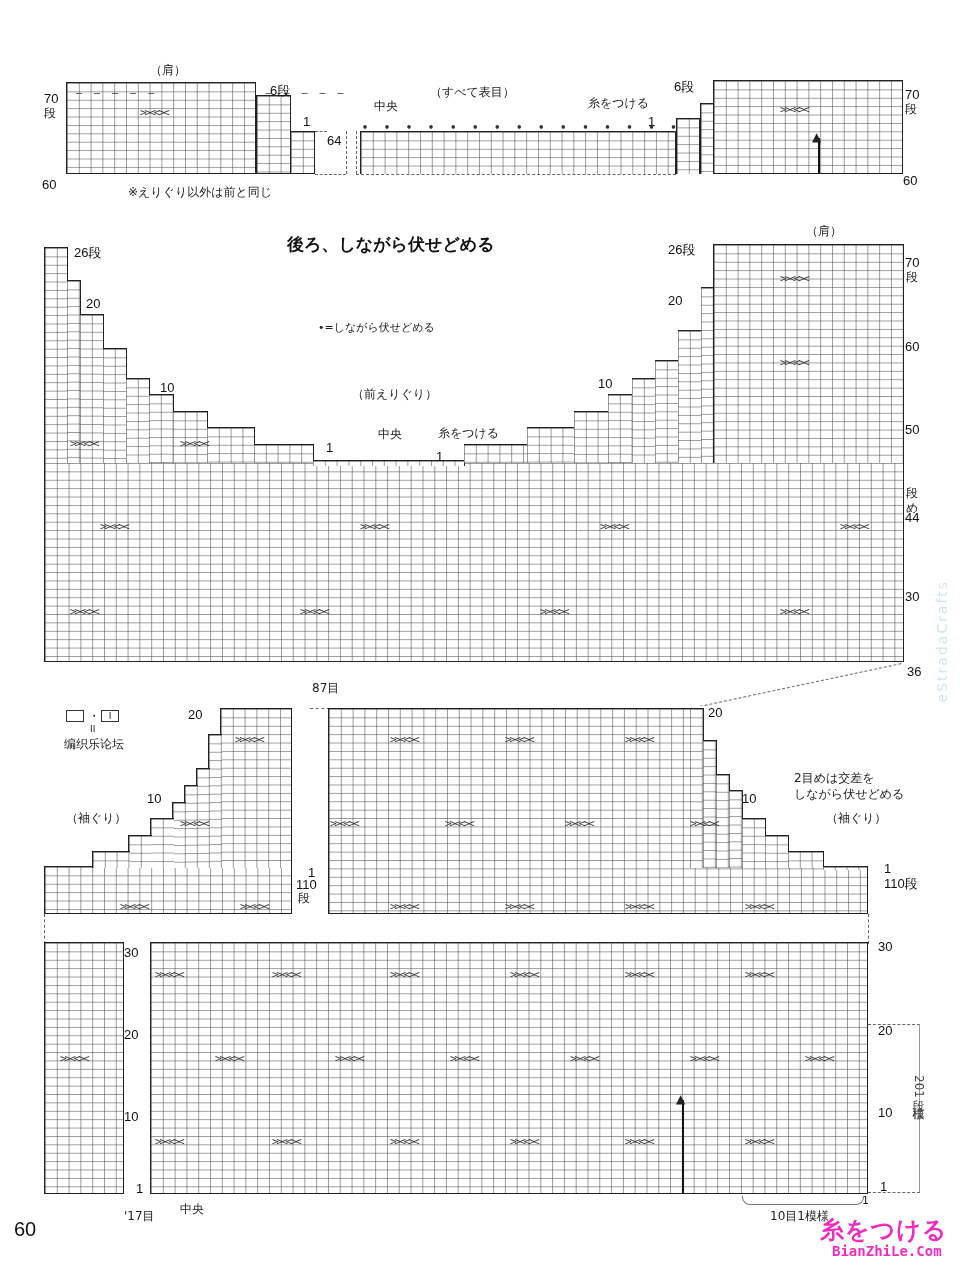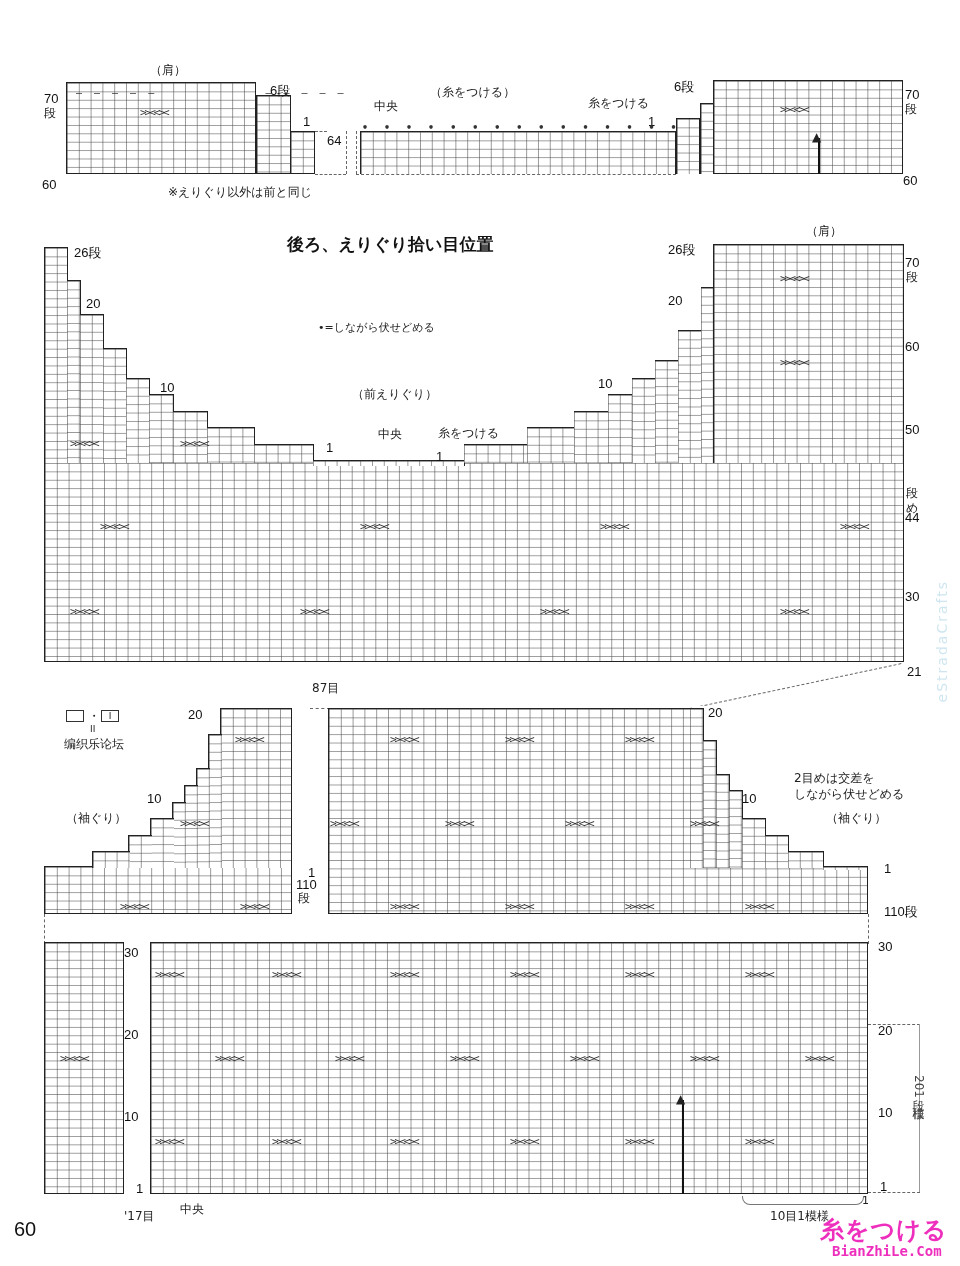--- a/index.html
+++ b/index.html
@@ -39,23 +39,23 @@
   <div class="grid" style="left:256px;top:95px;width:35px;height:79px;"></div>
   <div class="grid" style="left:290px;top:131px;width:25px;height:43px;"></div>
   <div class="sym" style="left:76px;top:88px;">– – – – –&nbsp;&nbsp;&nbsp;&nbsp;&nbsp;&nbsp;&nbsp;&nbsp;&nbsp;&nbsp;&nbsp;&nbsp;– – – – –</div>
   <div class="cable" style="left:140px;top:106px;">&gt;&gt;&lt;&lt;&gt;&lt;</div>
   <span class="num" style="left:270px;top:84px;">6段</span>
   <span class="num" style="left:303px;top:115px;">1</span>
   <span class="num" style="left:327px;top:134px;">64</span>
   <div class="dash" style="left:315px;top:131px;width:12px;"></div>
   <div class="vdash" style="left:346px;top:131px;height:43px;"></div>
   <div class="dash" style="left:315px;top:174px;width:31px;"></div>
-  <span class="lbl" style="left:128px;top:186px;margin-left:40px;">※えりぐり以外は前と同じ</span>
-
-  <span class="lbl" style="left:430px;top:86px;">（糸をつける）</span>
+  <span class="lbl" style="left:128px;top:186px;">※えりぐり以外は前と同じ</span>
+
+  <span class="lbl" style="left:430px;top:86px;">（すべて表目）</span>
   <span class="lbl" style="left:374px;top:100px;">中央</span>
   <span class="lbl" style="left:588px;top:97px;">糸をつける</span>
   <span class="num" style="left:648px;top:115px;">1</span>
   <div class="vdash" style="left:356px;top:131px;height:43px;"></div>
   <div class="dash" style="left:356px;top:174px;width:320px;"></div>
   <div class="grid" style="left:360px;top:131px;width:316px;height:43px;border-bottom:none;"></div>
   <div class="sym" style="left:362px;top:123px;letter-spacing:5px;font-weight:bold;">• • • • • • • • • • • • • • • • • • • • • • • • •</div>
   <div class="grid" style="left:676px;top:118px;width:24px;height:56px;border-bottom:none;"></div>
   <div class="grid" style="left:700px;top:103px;width:14px;height:71px;border-bottom:none;"></div>
 
@@ -63,21 +63,21 @@
   <div class="grid" style="left:713px;top:80px;width:190px;height:94px;"></div>
   <div class="cable" style="left:780px;top:103px;">&gt;&gt;&lt;&lt;&gt;&lt;</div>
   <div class="arrow" style="left:818px;top:138px;height:36px;"></div>
   <span class="abs" style="left:812px;top:130px;font-size:12px;">▲</span>
   <span class="num" style="left:905px;top:88px;">70</span>
   <span class="lbl" style="left:905px;top:103px;">段</span>
   <span class="num" style="left:903px;top:174px;">60</span>
 </div>
 
 <div>
-  <span class="title" style="left:287px;top:233px;">後ろ、えりぐり拾い目位置</span>
+  <span class="title" style="left:287px;top:233px;">後ろ、しながら伏せどめる</span>
   <span class="lbl" style="left:318px;top:322px;font-size:11px;">•=しながら伏せどめる</span>
   <span class="lbl" style="left:352px;top:388px;">（前えりぐり）</span>
   <span class="lbl" style="left:378px;top:428px;">中央</span>
   <span class="lbl" style="left:438px;top:427px;">糸をつける</span>
   <span class="lbl" style="left:806px;top:225px;">（肩）</span>
 
   <div class="grid" style="left:44px;top:462px;width:860px;height:200px;"></div>
 
   <div class="grid" style="left:44px;top:247px;width:24px;height:216px;border-bottom:none;"></div>
   <div class="grid" style="left:67px;top:280px;width:14px;height:183px;border-bottom:none;border-left:none;"></div>
@@ -125,21 +125,21 @@
   <span class="num" style="left:598px;top:377px;">10</span>
 
   <span class="num" style="left:905px;top:256px;">70</span>
   <span class="lbl" style="left:906px;top:271px;">段</span>
   <span class="num" style="left:905px;top:340px;">60</span>
   <span class="num" style="left:905px;top:423px;">50</span>
   <span class="num" style="left:905px;top:472px;margin-top:39px;">44</span>
   <span class="lbl" style="left:906px;top:487px;">段</span>
   <span class="lbl" style="left:906px;top:502px;">め</span>
   <span class="num" style="left:905px;top:590px;">30</span>
-  <span class="num" style="left:907px;top:665px;">21</span>
+  <span class="num" style="left:907px;top:665px;">36</span>
   <span class="wmv" style="left:934px;top:580px;">eStradaCrafts</span>
 </div>
 
 <div>
   <div class="legend-box" style="left:66px;top:710px;"></div>
   <span class="lbl" style="left:88px;top:710px;">・</span>
   <div class="legend-box" style="left:101px;top:710px;font-size:9px;text-align:center;line-height:10px;">I</div>
   <span class="lbl" style="left:90px;top:725px;font-size:9px;">II</span>
   <span class="lbl" style="left:64px;top:738px;">编织乐论坛</span>
 </div>
@@ -190,21 +190,21 @@
   <div class="cable" style="left:505px;top:900px;">&gt;&gt;&lt;&lt;&gt;&lt;</div>
   <div class="cable" style="left:625px;top:900px;">&gt;&gt;&lt;&lt;&gt;&lt;</div>
   <div class="cable" style="left:745px;top:900px;">&gt;&gt;&lt;&lt;&gt;&lt;</div>
 
   <span class="num" style="left:708px;top:706px;">20</span>
   <span class="num" style="left:742px;top:792px;">10</span>
   <span class="lbl" style="left:794px;top:772px;">2目めは交差を</span>
   <span class="lbl" style="left:794px;top:788px;">しながら伏せどめる</span>
   <span class="lbl" style="left:826px;top:812px;">（袖ぐり）</span>
   <span class="num" style="left:884px;top:862px;">1</span>
-  <span class="num" style="left:884px;top:905px;">110段</span>
+  <span class="num" style="left:884px;top:877px;">110段</span>
 </div>
 
 <div>
   <div class="vdash" style="left:44px;top:914px;height:30px;"></div>
   <div class="vdash" style="left:868px;top:914px;height:30px;"></div>
   <div class="grid" style="left:44px;top:942px;width:80px;height:252px;"></div>
   <div class="grid" style="left:150px;top:942px;width:718px;height:252px;"></div>
   <div class="cable" style="left:60px;top:1052px;">&gt;&gt;&lt;&lt;&gt;&lt;</div>
   <div class="cable" style="left:155px;top:968px;">&gt;&gt;&lt;&lt;&gt;&lt;</div>
   <div class="cable" style="left:272px;top:968px;">&gt;&gt;&lt;&lt;&gt;&lt;</div>

